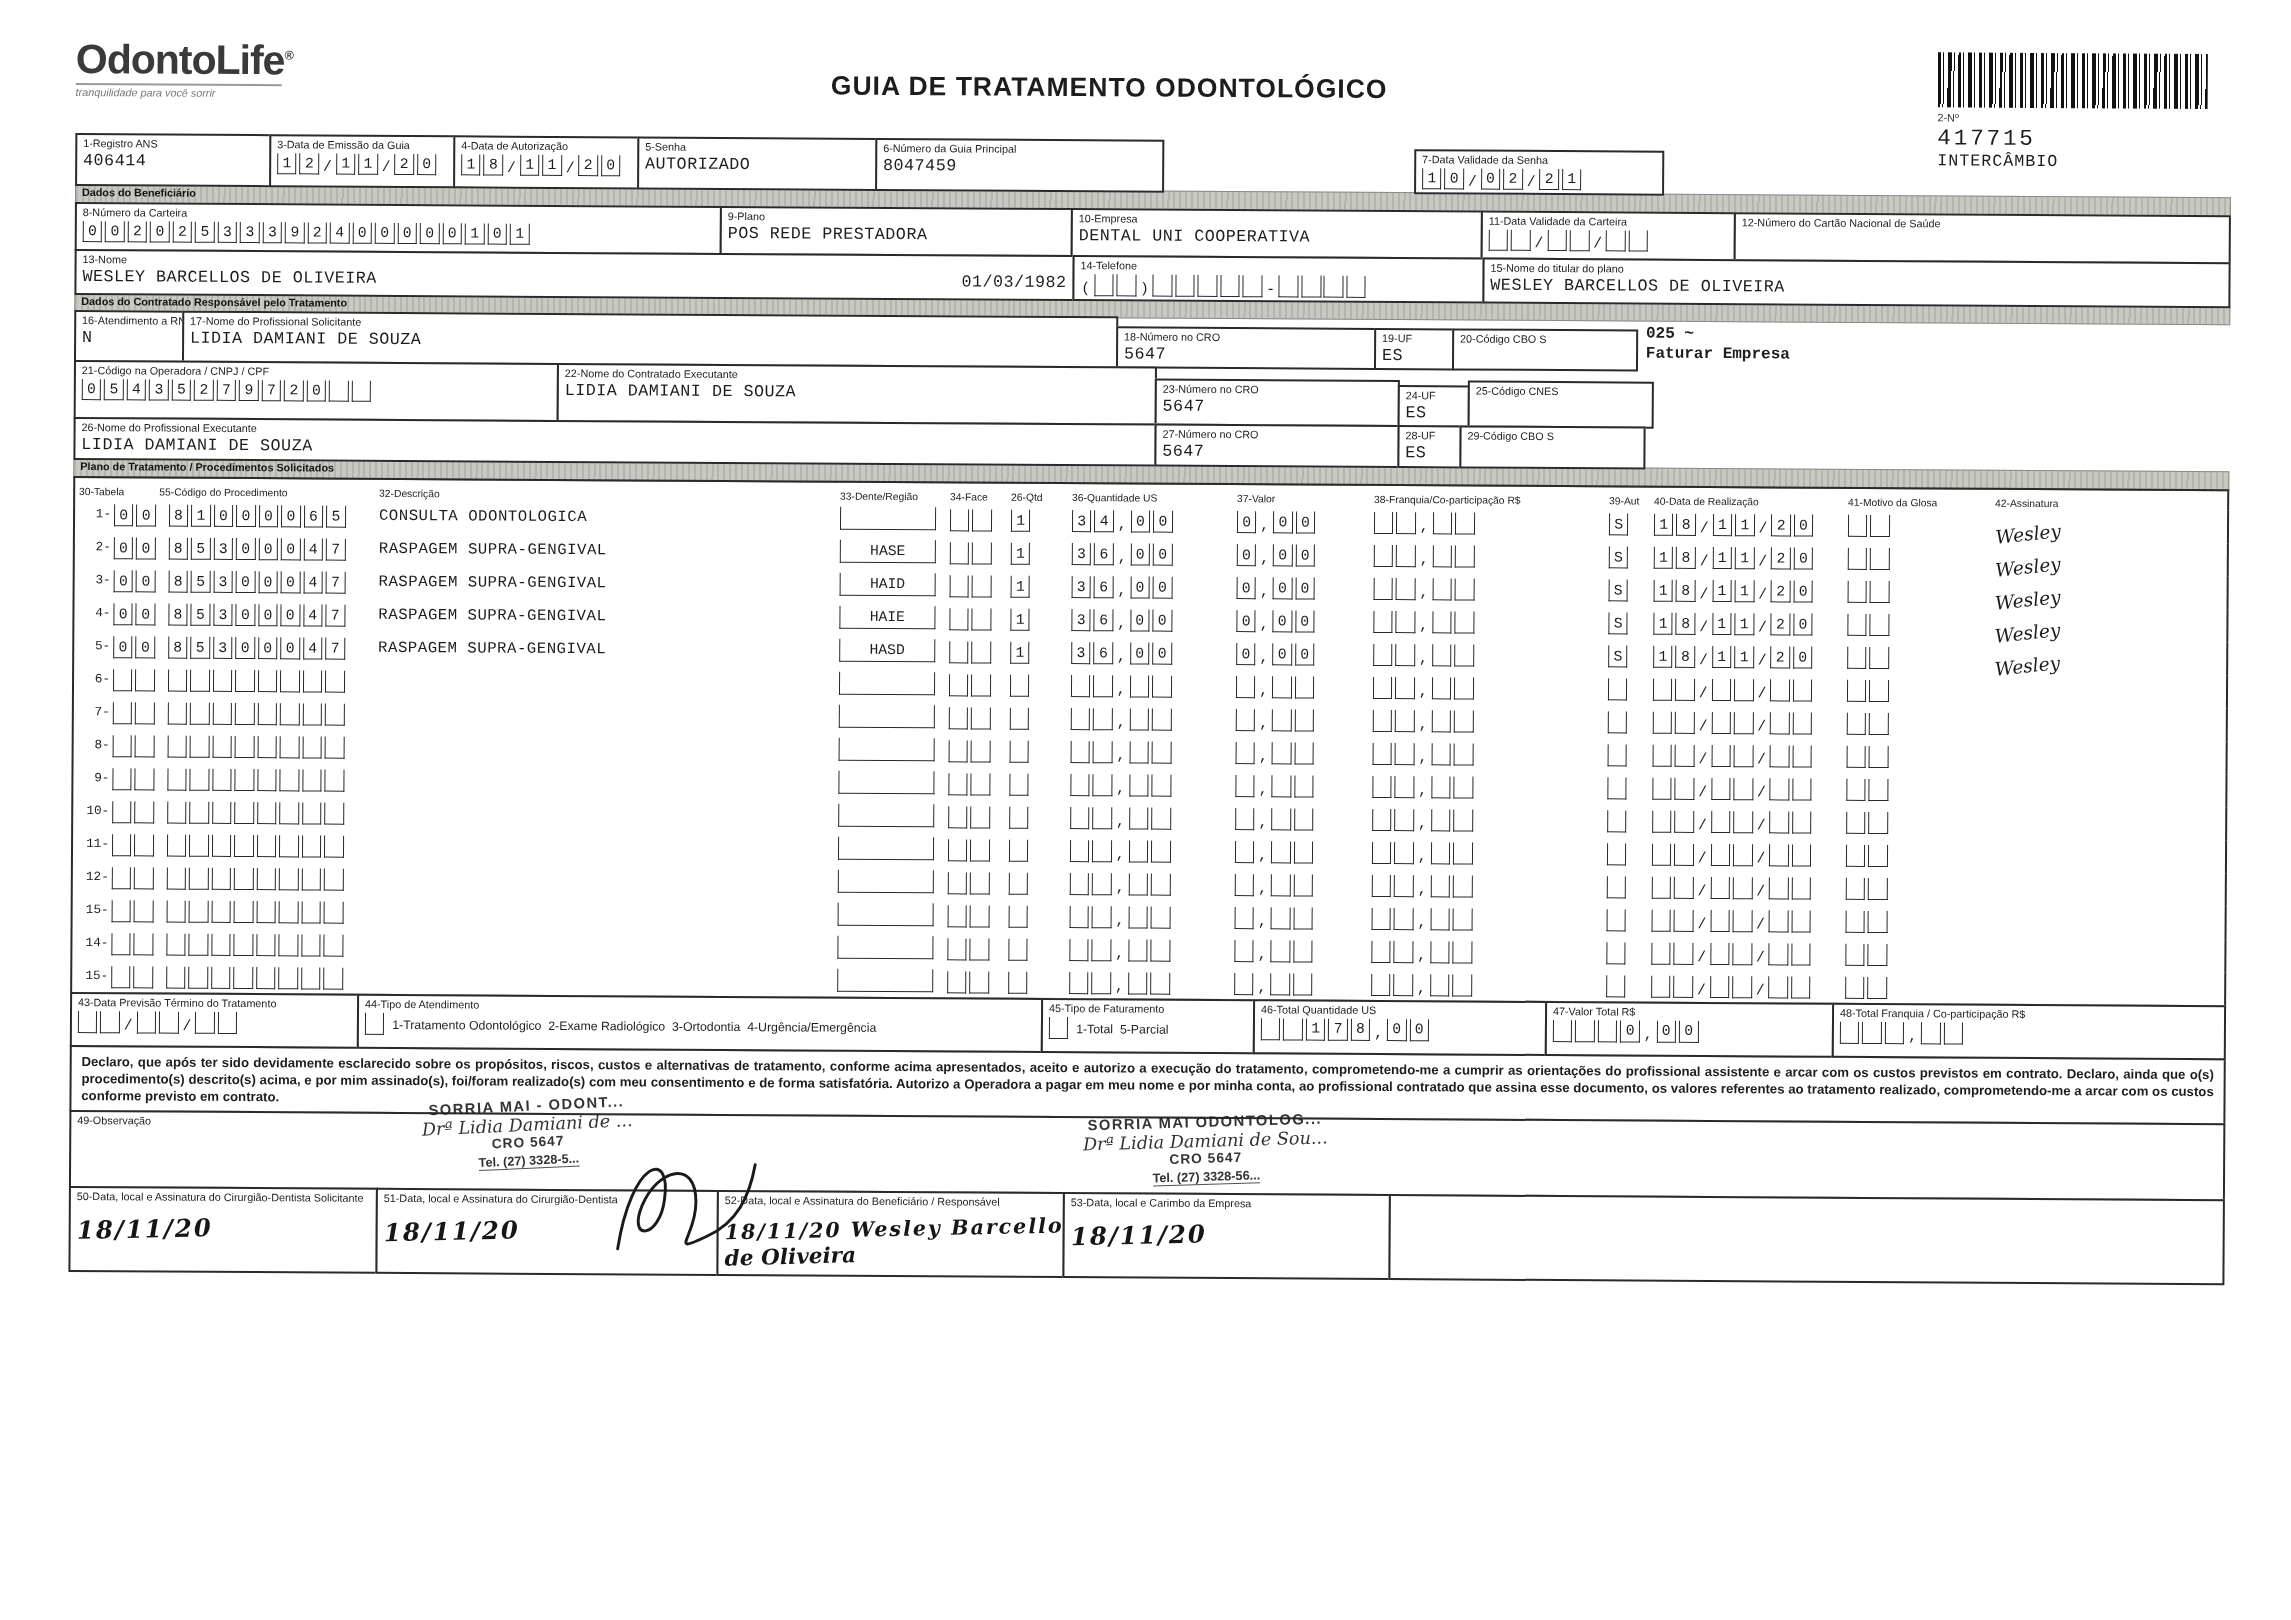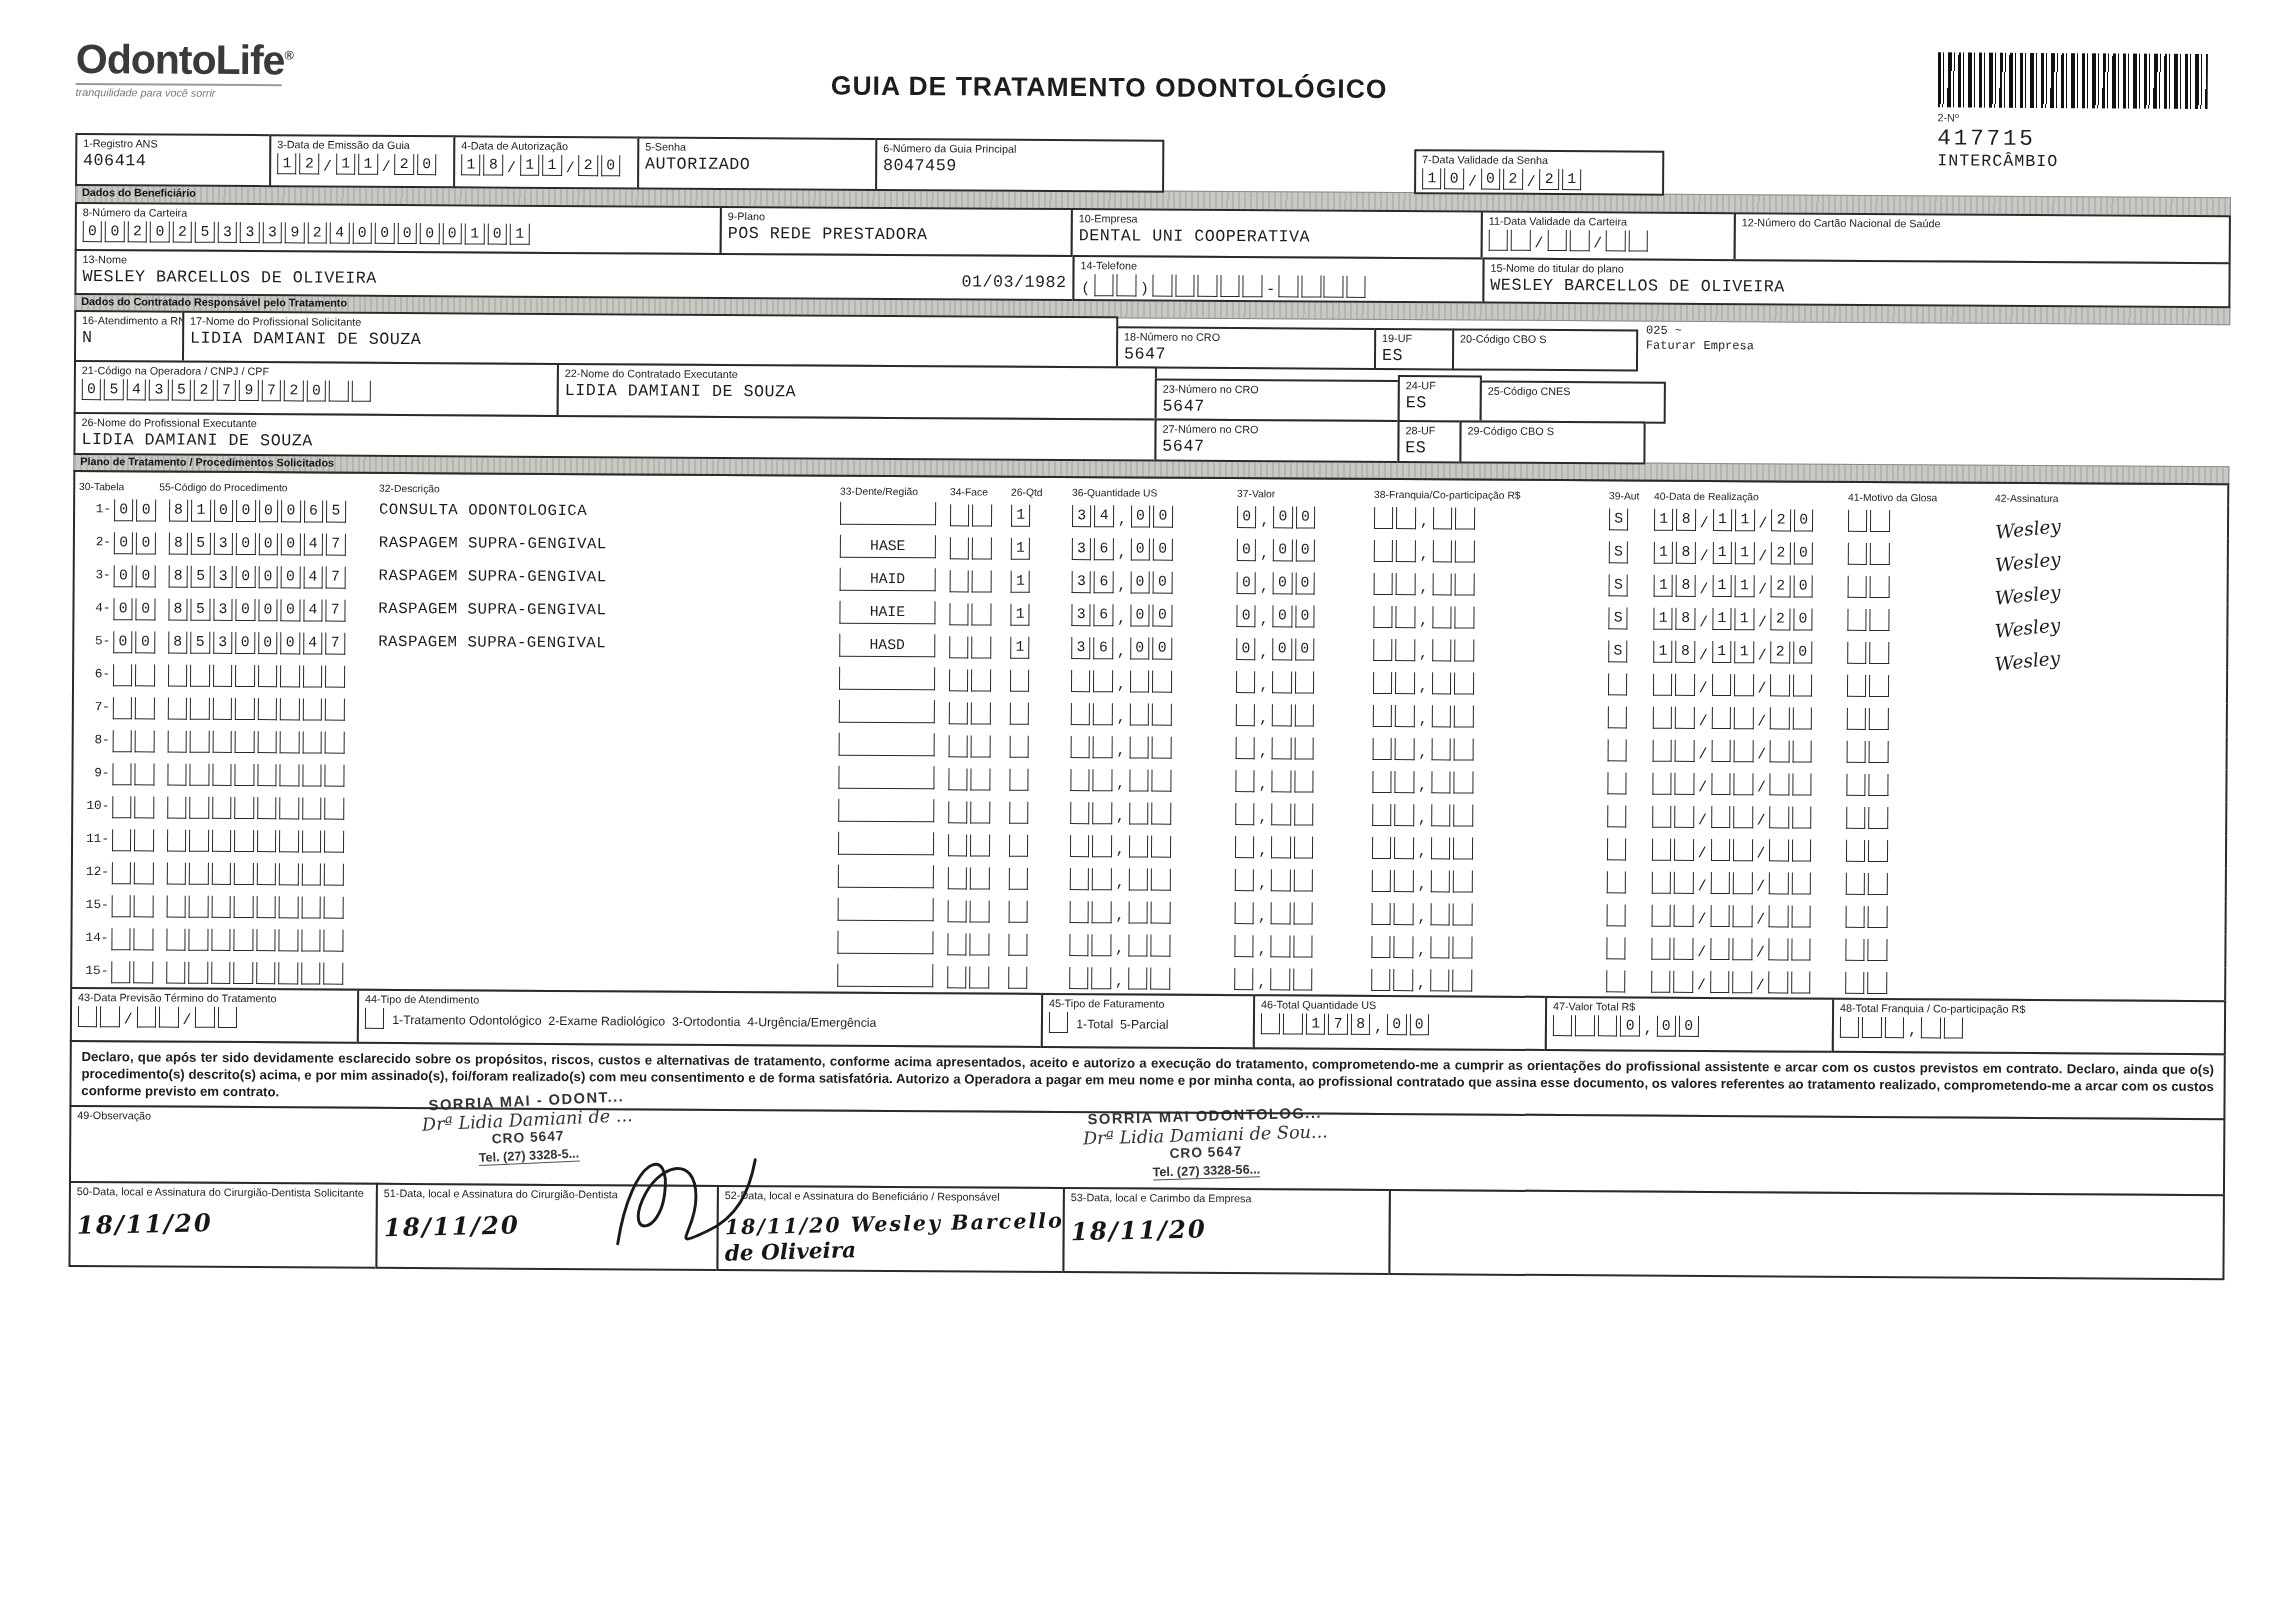--- a/index.html
+++ b/index.html
@@ -36,21 +36,21 @@
   
   .comb{display:inline-flex;gap:2.9px;align-items:flex-end;margin-top:2.9px;}
   .comb .c{width:17.6px;height:20.6px;border:1.5px solid #2a2a2a;border-top:none;display:flex;align-items:center;justify-content:center;
     font-family:"Liberation Mono",monospace;font-size:14.7px;}
   .comb .sep{font-family:"Liberation Mono",monospace;font-size:14.7px;align-self:flex-end;padding:0 1px;}
   .comb .gap{width:6.9px;}
   
   .secbar{height:16.7px;background:#c9c9c4;border:1px solid #8a8a86;margin-top:-2px;
     background-image:repeating-linear-gradient(90deg,rgba(0,0,0,.10) 0 2px,transparent 2px 5.9px);
     font-size:10.8px;font-weight:700;padding:1px 5.9px 0 5.9px;color:#111;}
-  .note{padding:3.9px 7.8px;font-family:"Liberation Mono",monospace;font-size:12px;line-height:1.25;}
+  .note{padding:3.9px 7.8px;font-family:"Liberation Mono",monospace;font-size:16px;line-height:1.25;font-weight:bold;}
   
   .trow{display:grid;grid-template-columns:35px 265px 461px 110px 61px 61px 165px 137px 235px 45px 194px 147px 1fr;
     align-items:center;height:33px;border-left:2px solid #2a2a2a;border-right:2px solid #2a2a2a;padding:0 3.9px;box-sizing:border-box;}
   .tablewrap{border-bottom:2px solid #2a2a2a;margin-top:-2px;border-top:2px solid #2a2a2a;}
   .thead{height:19.6px;align-items:end;}
   .thead .hl{font-size:10.3px;white-space:nowrap;color:#222;}
   .tnum{font-family:"Liberation Mono",monospace;font-size:12.7px;text-align:right;padding-right:2.9px;}
   .tdesc{font-family:"Liberation Mono",monospace;font-size:15.7px;letter-spacing:0.5px;white-space:nowrap;overflow:hidden;}
   .dbox{width:94px;height:21.6px;border:1.5px solid #2a2a2a;border-top:none;display:flex;align-items:center;justify-content:center;
     font-family:"Liberation Mono",monospace;font-size:14.7px;}
@@ -284,21 +284,21 @@
         </div>
     </div>
     <div class="fb" style="width:600px">
       <div class="lbl">22-Nome do Contratado Executante</div>
       <div class="val">LIDIA DAMIANI DE SOUZA</div>
     </div>
     <div class="fb" style="width:245px;margin-top:11.8px">
       <div class="lbl">23-Número no CRO</div>
       <div class="val">5647</div>
     </div>
-    <div class="fb" style="width:84px;margin-top:7px">
+    <div class="fb" style="width:72px;margin-top:17px">
       <div class="lbl">24-UF</div>
       <div class="val">ES</div>
     </div>
     <div class="fb" style="width:186px;margin-top:11.8px">
       <div class="lbl">25-Código CNES</div>
       <div class="val"></div>
     </div>
     <div class="spacer" style="flex:1"></div>
   </div>
 

